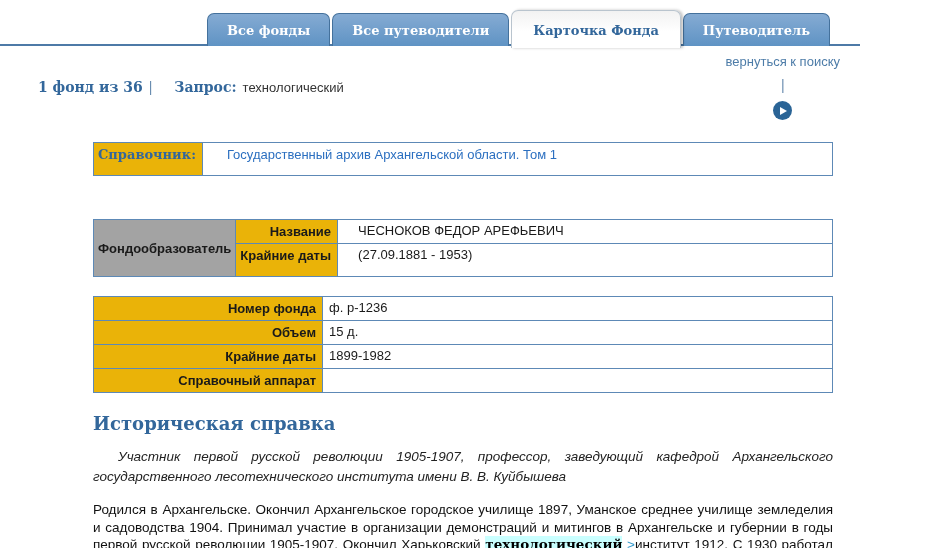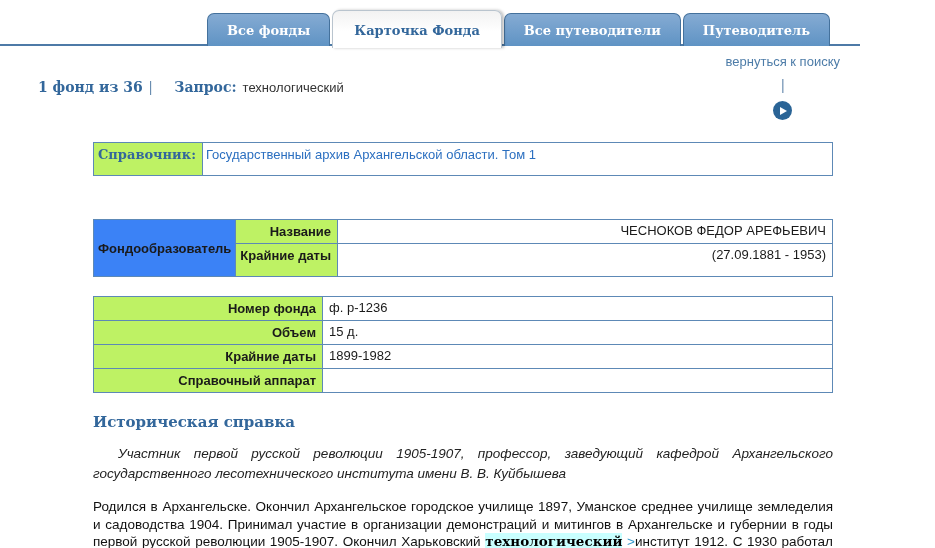--- a/index.html
+++ b/index.html
@@ -53,50 +53,50 @@
     width:0; height:0; margin-left:2px;
     border-top:4px solid transparent; border-bottom:4px solid transparent;
     border-left:7px solid #ffffff;
   }
   
   .content { margin:16px 0 0 93px; width:740px; }
   table { border-collapse:collapse; width:740px; background:#fff; }
   table, td { border:1px solid #5d89b6; }
   td { vertical-align:top; font-size:13px; }
   td.lbl {
-    background:#bef264; text-align:right; padding:4px 6px 4px 4px; white-space:nowrap;
+    background:#eab308; text-align:right; padding:4px 6px 4px 4px; white-space:nowrap;
   }
   .t-ref td.lbl {
     width:102px;
     font-family:"DejaVu Serif","Liberation Serif",serif;
     font-weight:bold; color:#33679b; font-size:13px;
   }
-  .t-ref td.val { padding:4px 3px; }
+  .t-ref td.val { padding:4px 24px; }
   .t-ref .row1 .val, .t-ref .row1 .lbl { height:33px; }
   .t-ref .row2 .val, .t-ref .row2 .lbl { height:27px; }
   a.tbl-link { color:#2b6fc0; text-decoration:none; cursor:pointer; }
   .chapter-line { padding-left:18px; }
   .chapter-bullet { color:#000; margin-right:7px; font-size:11px; }
   .t-creator td.group {
-    width:125px; background:#3b82f6; font-weight:bold; color:#1a1a1a;
+    width:125px; background:#a3a3a3; font-weight:bold; color:#1a1a1a;
     vertical-align:middle; text-align:left; padding:2px 4px; white-space:nowrap;
   }
   .t-creator td.lbl { width:77px; font-weight:bold; color:#1a1a1a; }
-  .t-creator td.val { padding:3px 6px;text-align:right; }
+  .t-creator td.val { padding:3px 20px; }
   .t-creator .rowA td { height:22px; }
   .t-creator .rowB td { height:33px; }
   .t-fund td.lbl { width:229px; font-weight:bold; color:#1a1a1a; height:22px; }
   .t-fund td.val { padding:3px 6px; }
   .gap-ref { height:43px; }
   .gap-small { height:19px; }
   
   .history { margin-top:20px; width:740px; }
   .hist-heading {
     font-family:"DejaVu Serif","Liberation Serif",serif;
-    font-weight:bold; font-size:15px; color:#33679b;
+    font-weight:bold; font-size:18px; color:#33679b;
   }
   .hist-annotation {
     margin-top:13px; font-style:italic; font-size:13.5px; color:#222;
     text-align:justify; line-height:20px; text-indent:25px;
   }
   .hist-body {
     margin-top:14px; font-size:13.5px; color:#111;
     text-align:justify; line-height:17.5px;
   }
   .hl {
@@ -107,22 +107,22 @@
 </style>
 </head>
 <body>
 
 <div class="page">
 
   <div class="tabbar">
     <div class="tabbar-line"></div>
     <div class="tabs">
       <div class="tab">Все фонды</div>
+      <div class="tab">Все путеводители</div>
       <div class="tab active">Карточка Фонда</div>
-      <div class="tab">Все путеводители</div>
       <div class="tab">Путеводитель</div>
     </div>
   </div>
 
   <div class="results-bar">
     <div class="rb-left">
       <span class="count">1 фонд из 36</span>
       <span class="rb-sep">|</span>
       <span class="qlabel">Запрос:</span>
       <span class="qvalue">технологический</span>

